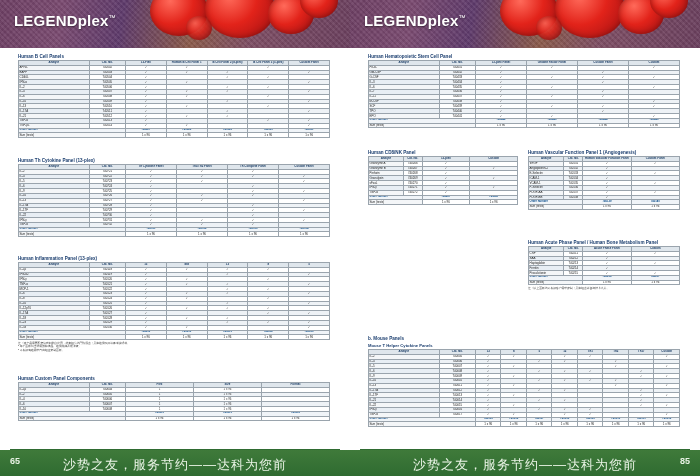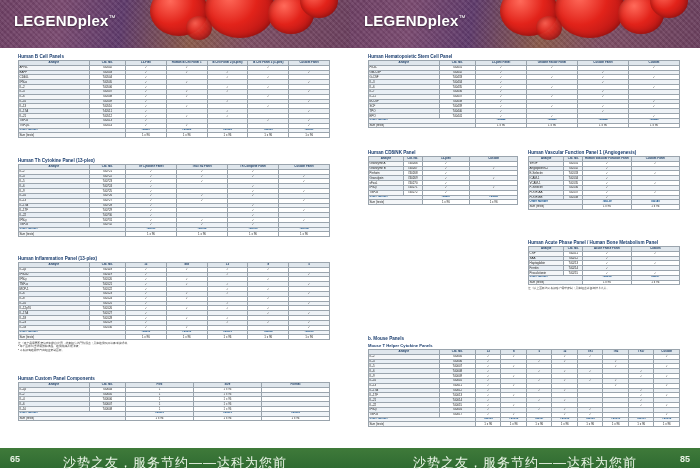--- a/index.html
+++ b/index.html
@@ -28,21 +28,21 @@
   .hdr .c1{width:58px;height:50px;left:150px;top:-14px;}
   .hdr .c2{width:70px;height:58px;left:205px;top:-20px;}
   .hdr .c3{width:46px;height:40px;left:268px;top:-6px;}
   .hdr .c4{width:38px;height:34px;left:300px;top:-16px;}
   .hdr .c5{width:26px;height:24px;left:186px;top:16px;opacity:.85;}
   .hdr .logo{position:absolute;left:14px;top:12px;color:#fff;font-weight:bold;font-size:15px;letter-spacing:.2px;
      text-shadow:0 1px 2px rgba(0,0,0,.5);}
   .hdr .logo .tm{font-size:7px;vertical-align:super;font-weight:normal;}
 
   
-  .ftr{position:absolute;bottom:8px;left:0;width:350px;height:20px;
+  .ftr{position:absolute;bottom:0;left:0;width:350px;height:26px;
        background:linear-gradient(180deg,#3f7a3a 0%,#2f6b31 100%);}
   .ftr .slogan{position:absolute;left:0;right:0;top:6px;text-align:center;color:#eaf4e6;font-size:13px;letter-spacing:1px;}
   .ftr .pg{position:absolute;top:6px;color:#e9f3e5;font-size:9px;font-weight:bold;}
   .ftr .pg.l{left:10px;}
   .ftr .pg.r{right:10px;}
   .ftr-rule{position:absolute;bottom:26px;left:10px;width:330px;height:1px;background:#2f6b31;}
 
   
   .content{position:absolute;top:50px;left:0;width:350px;height:396px;}
   .sec{position:absolute;}

